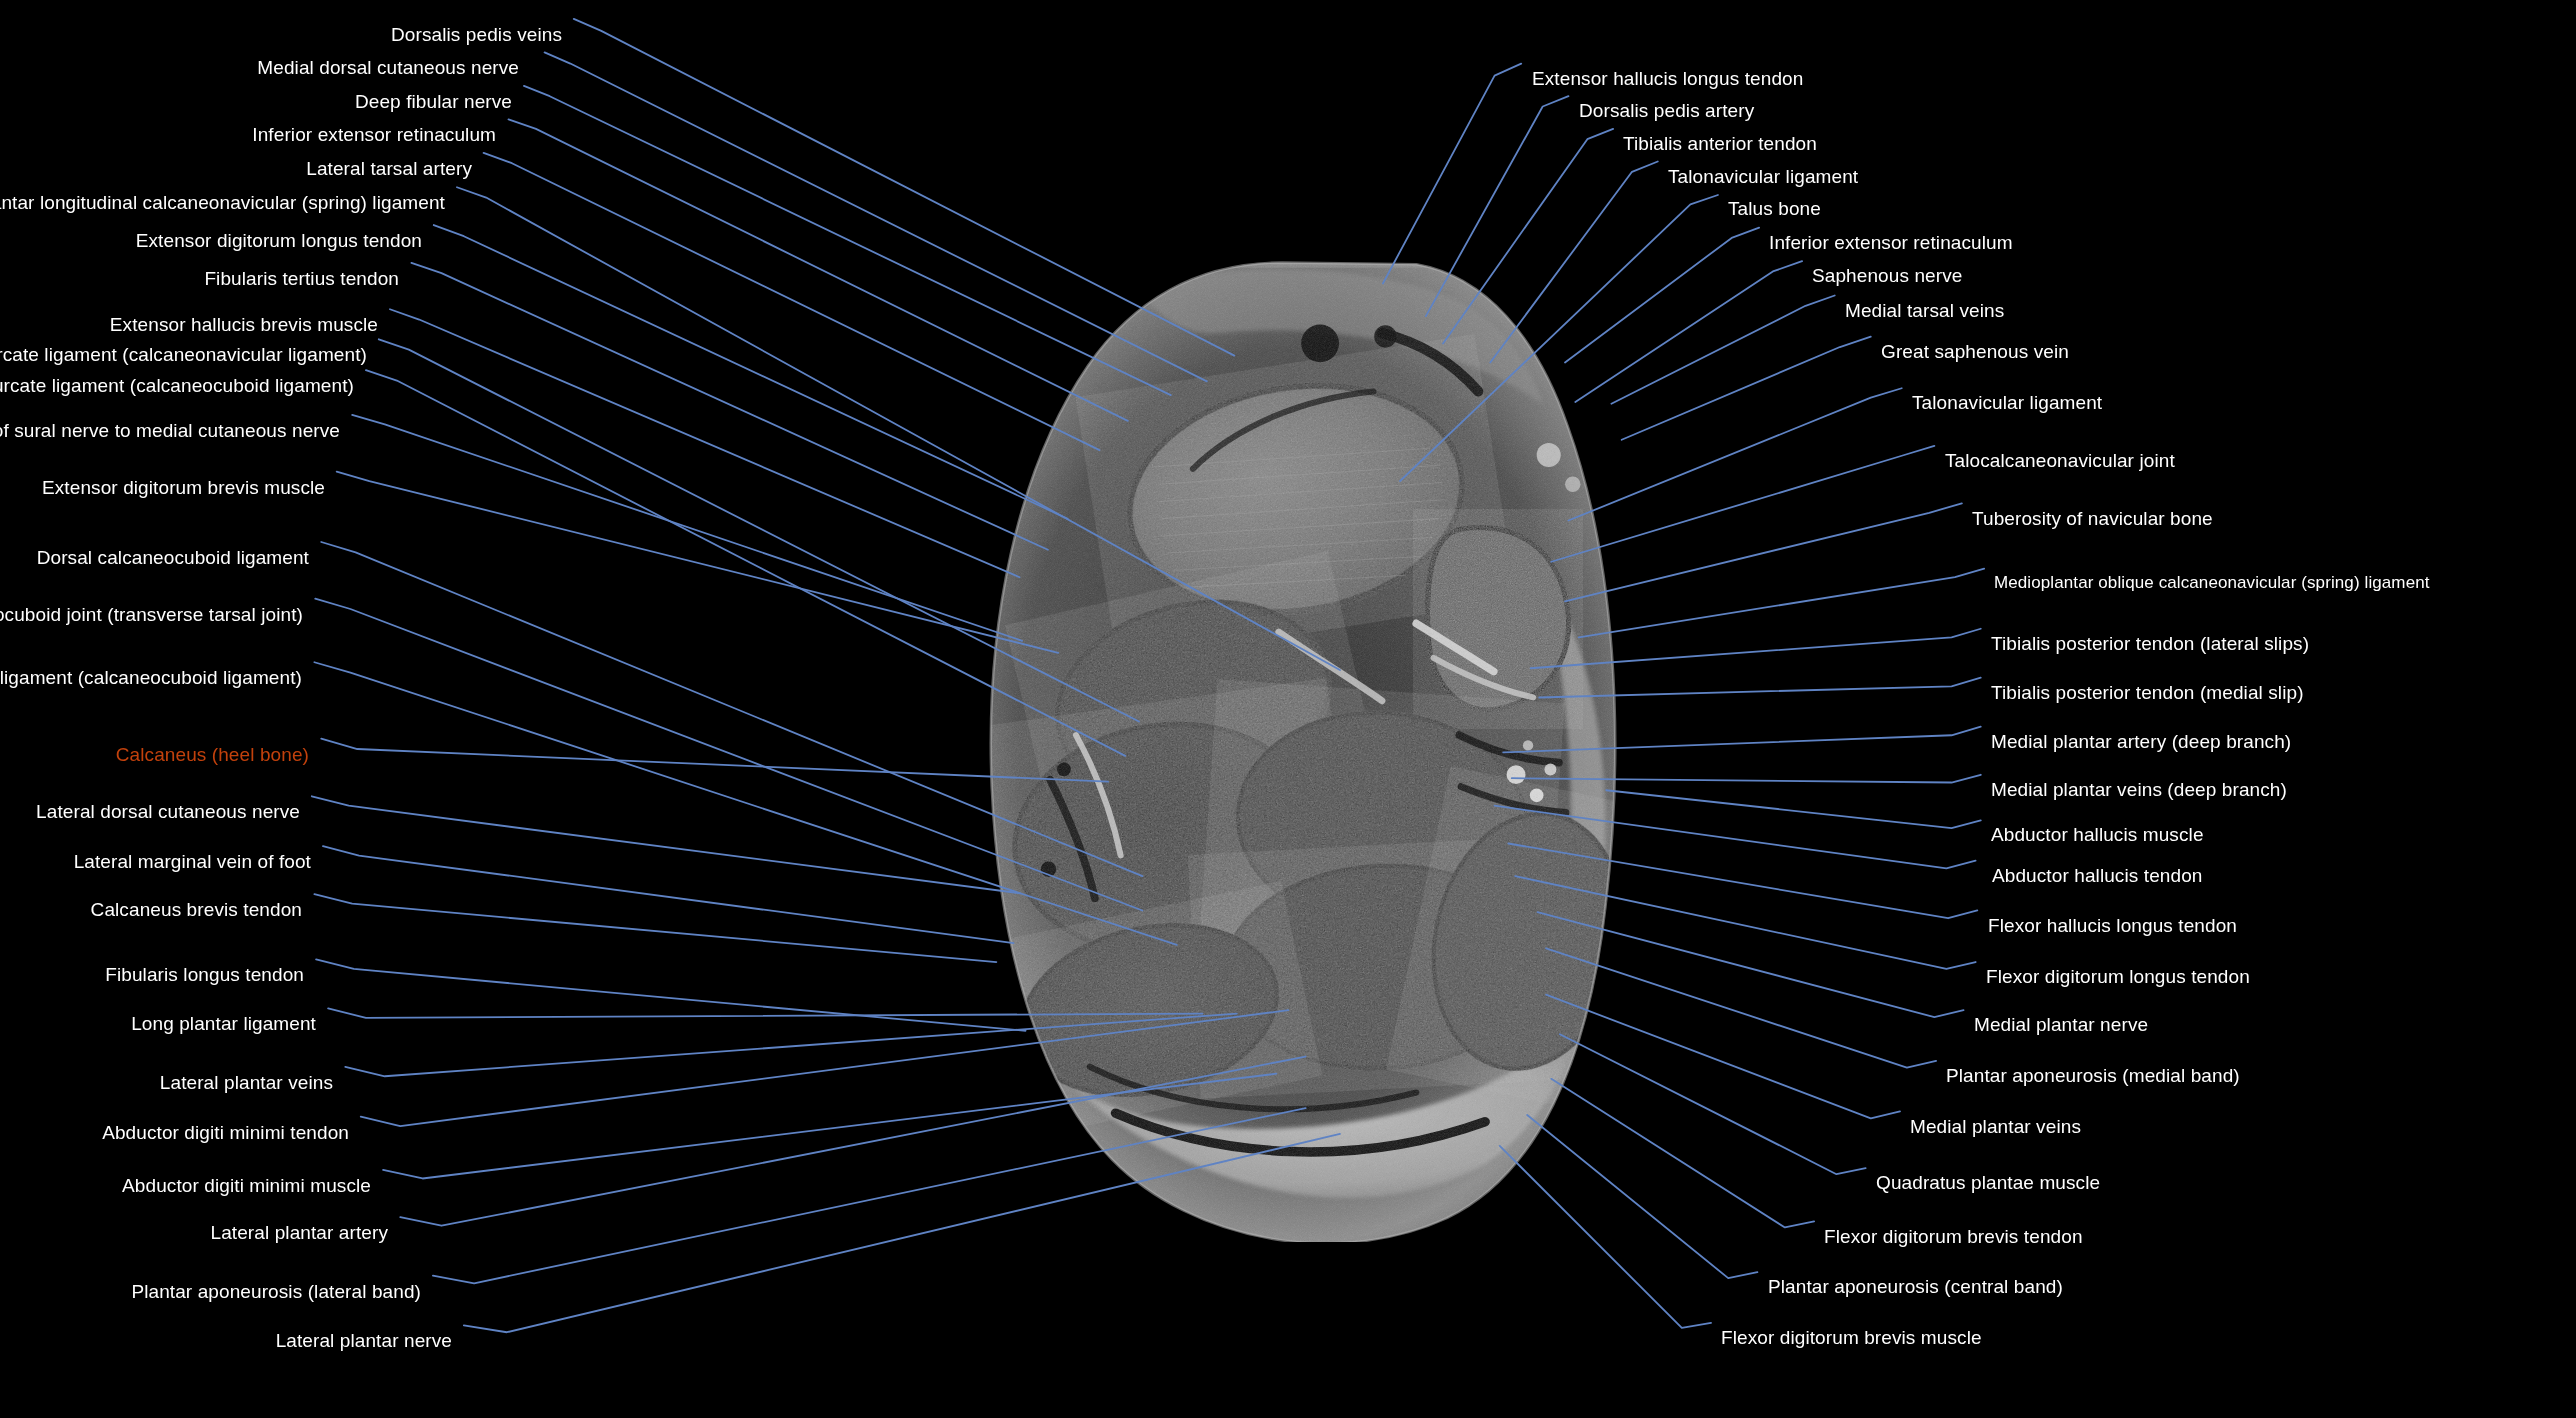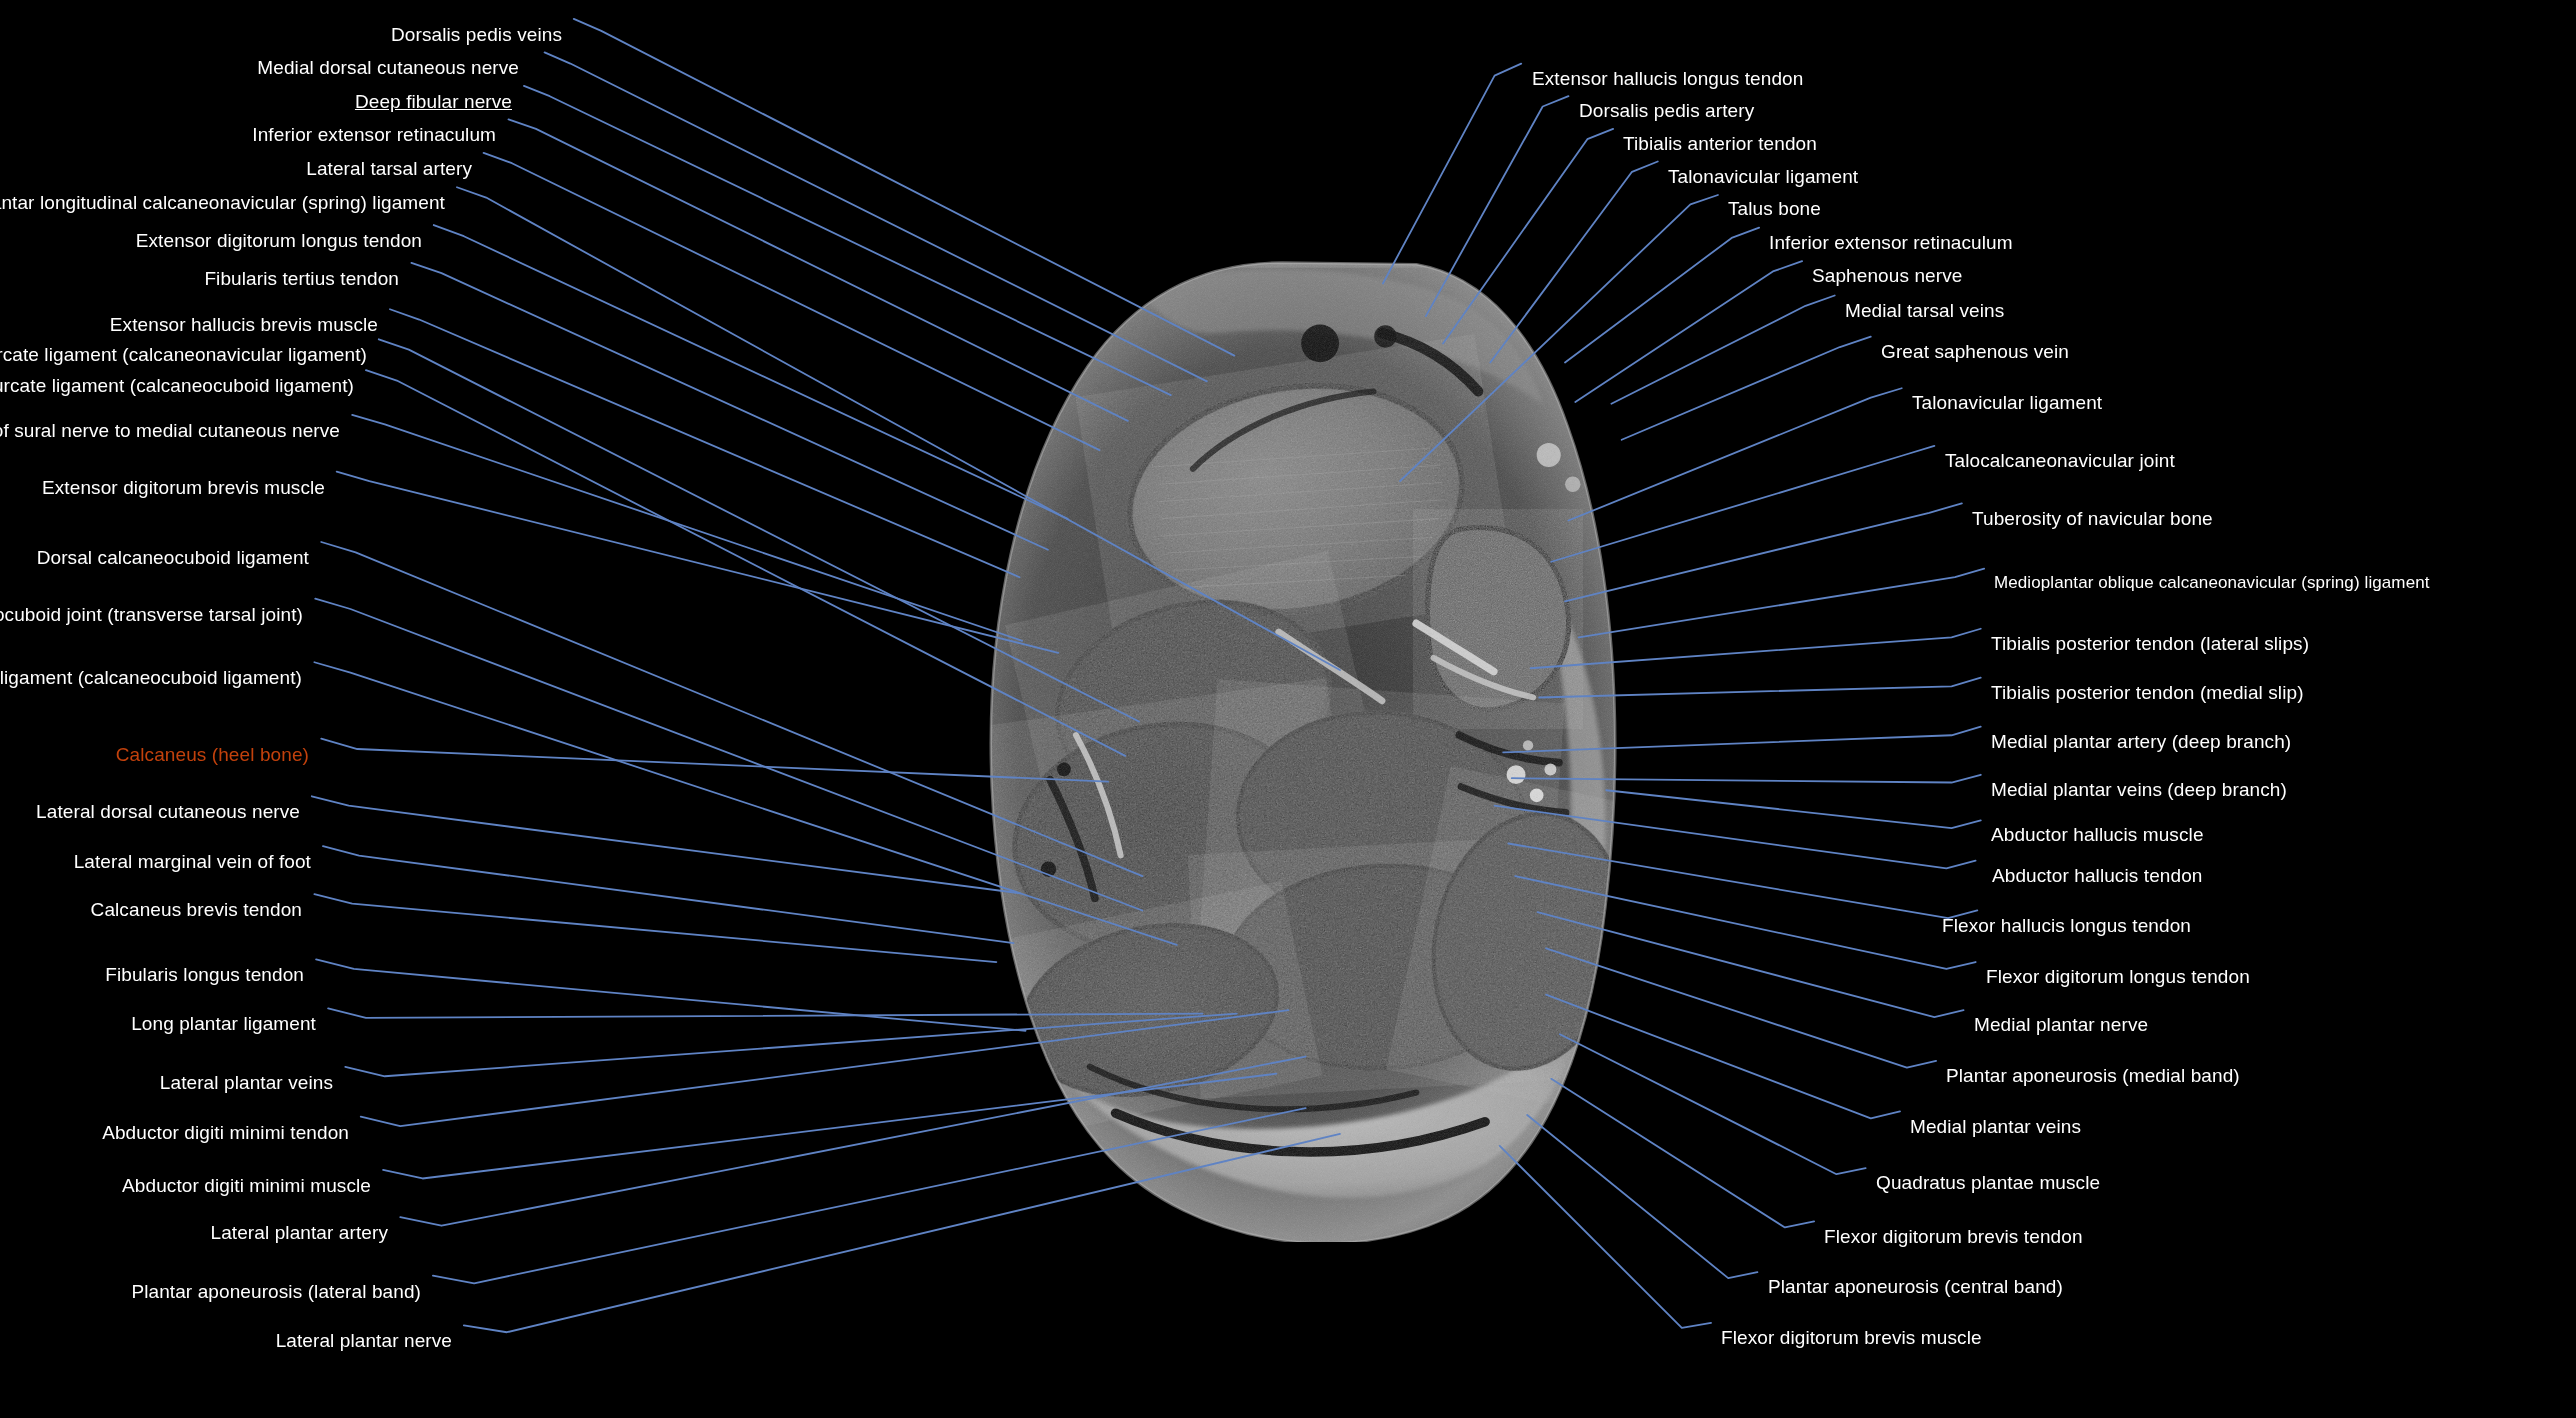--- a/index.html
+++ b/index.html
@@ -273,21 +273,21 @@
         <path d="M 2172 1360 L 2138 1367 L 1816 1204" class="leader" style="stroke: rgb(95, 131, 196);"></path>
         <path d="M 2112 1422 L 2078 1429 L 1806 1256" class="leader" style="stroke: rgb(95, 131, 196);"></path>
         <path d="M 2046 1481 L 2012 1488 L 1778 1298" class="leader" style="stroke: rgb(95, 131, 196);"></path>
         <path d="M 1992 1540 L 1958 1546 L 1746 1334" class="leader" style="stroke: rgb(95, 131, 196);"></path>
       </g>
   </svg>
 
   <div id="labels-left">
       <div class="label left" style="left: 562px; top: 25px; color: rgb(255, 255, 255);">Dorsalis pedis veins</div>
       <div class="label left" style="left: 519px; top: 58px; color: rgb(255, 255, 255);">Medial dorsal cutaneous nerve</div>
-      <div class="label left" style="left: 512px; top: 92px; color: rgb(255, 255, 255); text-decoration: underline;">Deep fibular nerve</div>
+      <div class="label left" style="left: 512px; top: 92px; color: rgb(255, 255, 255);">Deep fibular nerve</div>
       <div class="label left" style="left: 496px; top: 125px; color: rgb(255, 255, 255);">Inferior extensor retinaculum</div>
       <div class="label left" style="left: 472px; top: 159px; color: rgb(255, 255, 255);">Lateral tarsal artery</div>
       <div class="label left" style="left: 445px; top: 193px; color: rgb(255, 255, 255);">Inferoplantar longitudinal calcaneonavicular (spring) ligament</div>
       <div class="label left" style="left: 422px; top: 231px; color: rgb(255, 255, 255);">Extensor digitorum longus tendon</div>
       <div class="label left" style="left: 399px; top: 269px; color: rgb(255, 255, 255);">Fibularis tertius tendon</div>
       <div class="label left" style="left: 378px; top: 315px; color: rgb(255, 255, 255);">Extensor hallucis brevis muscle</div>
       <div class="label left" style="left: 367px; top: 345px; color: rgb(255, 255, 255);">Bifurcate ligament (calcaneonavicular ligament)</div>
       <div class="label left" style="left: 354px; top: 376px; color: rgb(255, 255, 255);">Bifurcate ligament (calcaneocuboid ligament)</div>
       <div class="label left" style="left: 340px; top: 421px; color: rgb(255, 255, 255);">Anastomotic branch of sural nerve to medial cutaneous nerve</div>
       <div class="label left" style="left: 325px; top: 478px; color: rgb(255, 255, 255);">Extensor digitorum brevis muscle</div>
@@ -320,21 +320,21 @@
       <div class="label right" style="left: 1912px; top: 393px; color: rgb(255, 255, 255);">Talonavicular ligament</div>
       <div class="label right" style="left: 1945px; top: 451px; color: rgb(255, 255, 255);">Talocalcaneonavicular joint</div>
       <div class="label right" style="left: 1972px; top: 509px; color: rgb(255, 255, 255);">Tuberosity of navicular bone</div>
       <div class="label right small" style="left: 1994px; top: 574px; color: rgb(255, 255, 255);">Medioplantar oblique calcaneonavicular (spring) ligament</div>
       <div class="label right" style="left: 1991px; top: 634px; color: rgb(255, 255, 255);">Tibialis posterior tendon (lateral slips)</div>
       <div class="label right" style="left: 1991px; top: 683px; color: rgb(255, 255, 255);">Tibialis posterior tendon (medial slip)</div>
       <div class="label right" style="left: 1991px; top: 732px; color: rgb(255, 255, 255);">Medial plantar artery (deep branch)</div>
       <div class="label right" style="left: 1991px; top: 780px; color: rgb(255, 255, 255);">Medial plantar veins (deep branch)</div>
       <div class="label right" style="left: 1991px; top: 825px; color: rgb(255, 255, 255);">Abductor hallucis muscle</div>
       <div class="label right" style="left: 1992px; top: 866px; color: rgb(255, 255, 255);">Abductor hallucis tendon</div>
-      <div class="label right" style="left: 1942px; top: 916px; color: rgb(255, 255, 255);">Flexor hallucis longus tendon</div>
+      <div class="label right" style="left: 1988px; top: 916px; color: rgb(255, 255, 255);">Flexor hallucis longus tendon</div>
       <div class="label right" style="left: 1986px; top: 967px; color: rgb(255, 255, 255);">Flexor digitorum longus tendon</div>
       <div class="label right" style="left: 1974px; top: 1015px; color: rgb(255, 255, 255);">Medial plantar nerve</div>
       <div class="label right" style="left: 1946px; top: 1066px; color: rgb(255, 255, 255);">Plantar aponeurosis (medial band)</div>
       <div class="label right" style="left: 1910px; top: 1117px; color: rgb(255, 255, 255);">Medial plantar veins</div>
       <div class="label right" style="left: 1876px; top: 1173px; color: rgb(255, 255, 255);">Quadratus plantae muscle</div>
       <div class="label right" style="left: 1824px; top: 1227px; color: rgb(255, 255, 255);">Flexor digitorum brevis tendon</div>
       <div class="label right" style="left: 1768px; top: 1277px; color: rgb(255, 255, 255);">Plantar aponeurosis (central band)</div>
       <div class="label right" style="left: 1721px; top: 1328px; color: rgb(255, 255, 255);">Flexor digitorum brevis muscle</div>
     </div>
 

